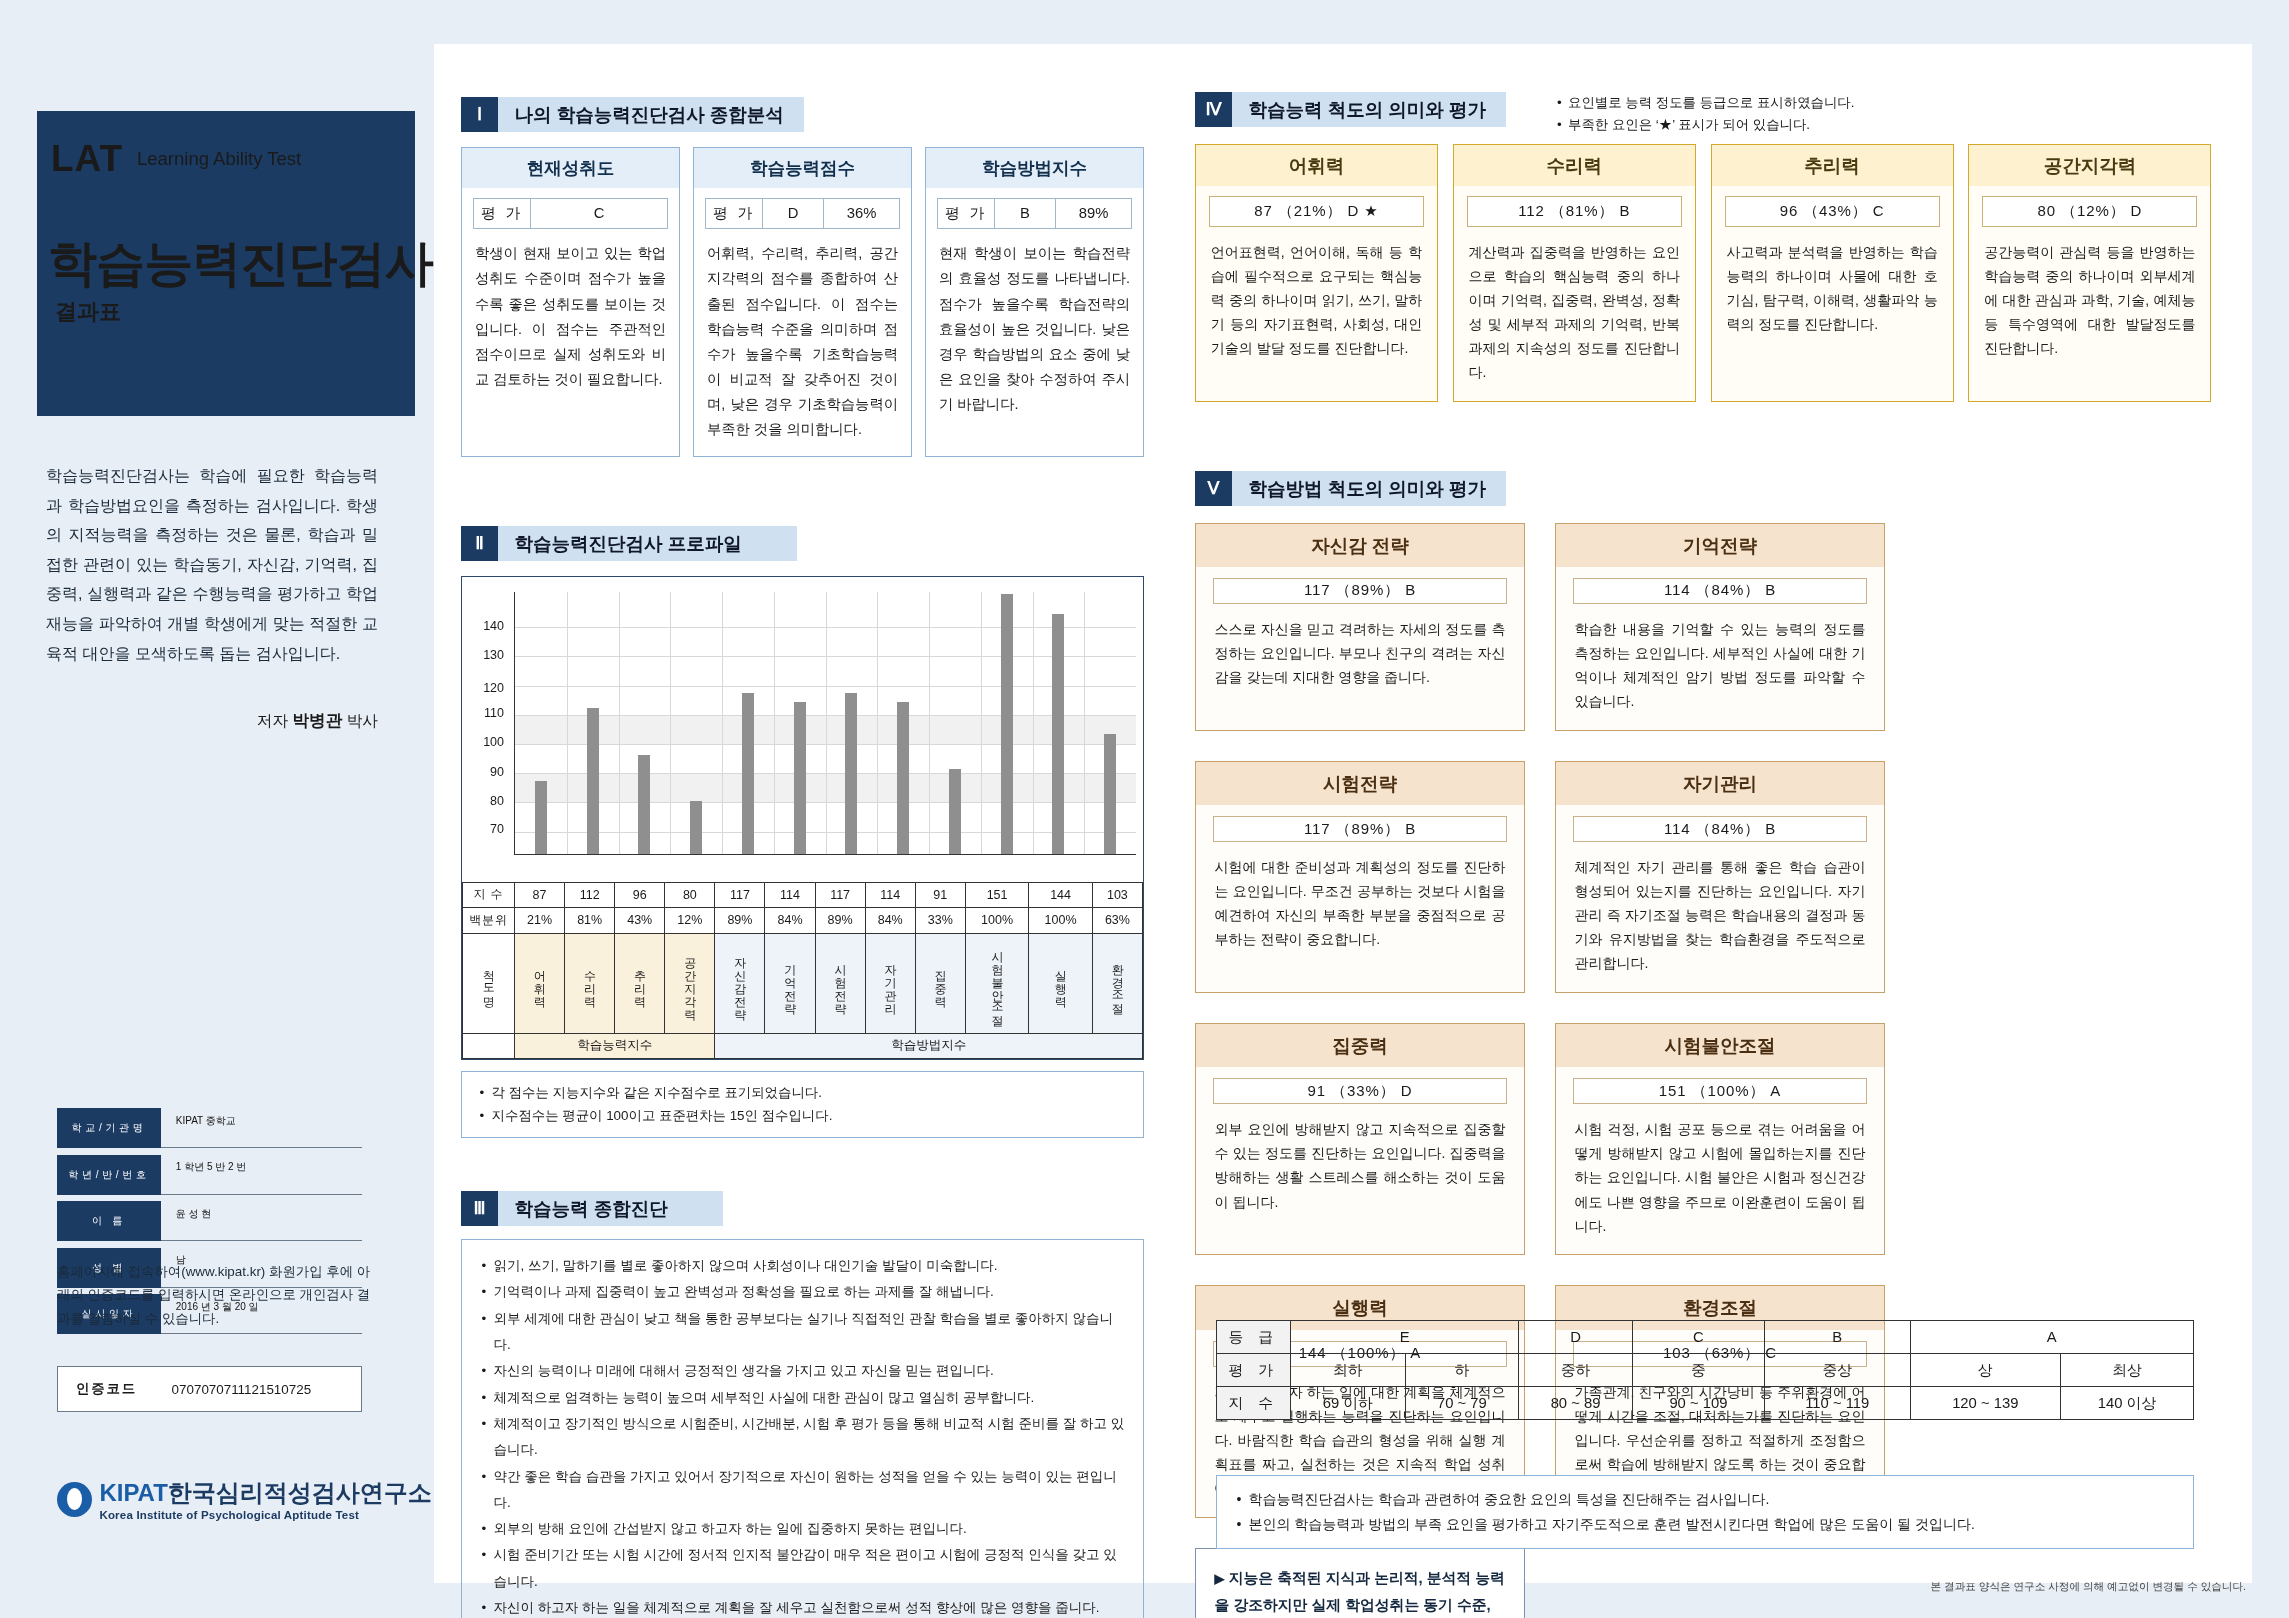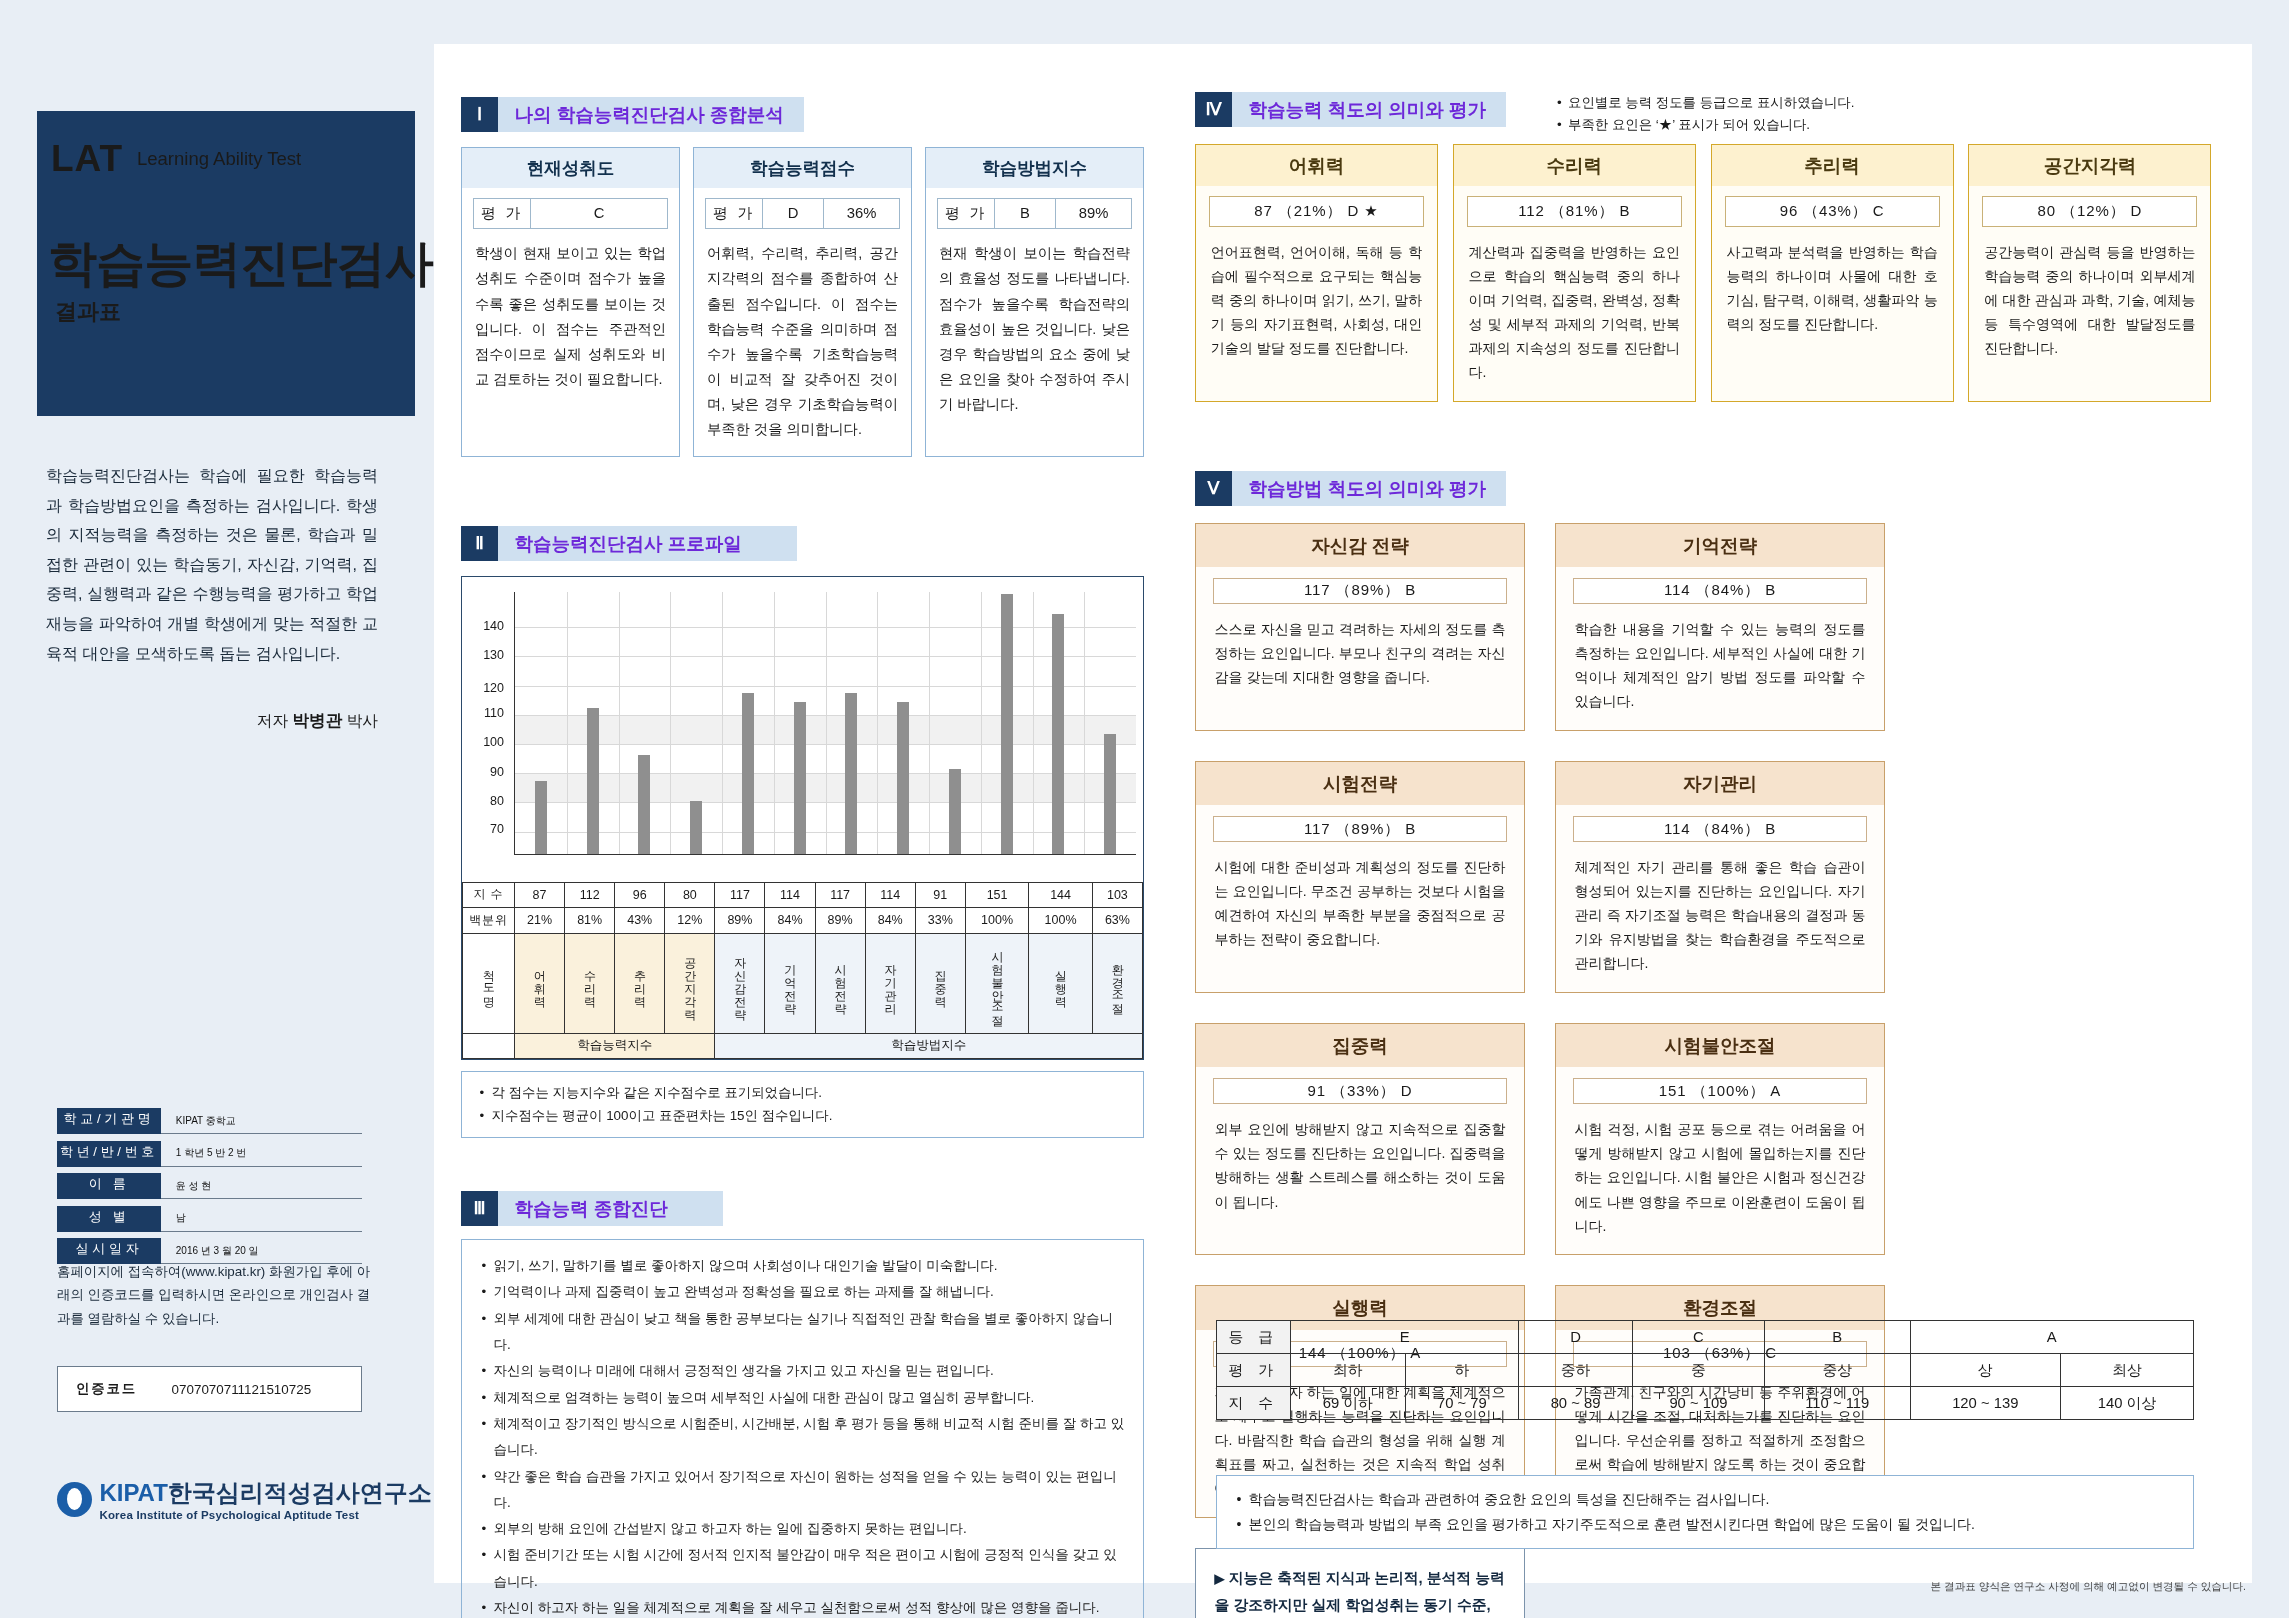--- a/index.html
+++ b/index.html
@@ -71,23 +71,23 @@
   .info-table {
     position: absolute;
     left: 57px; top: 1108px;
     width: 305px;
   }
   .info-row { display: flex; margin-bottom: 6.5px; align-items: stretch; }
   .info-label {
     width: 104px;
     background: #1b3b63;
     color: #fff;
-    font-size: 13px;
+    font-size: 10px;
     text-align: center;
-    padding: 2px 0;
+    padding: 13px 0;
     letter-spacing: 3.7px;
   }
   .info-value {
     flex: 1;
     border-bottom: 0.9px solid #6b7b8c;
     font-size: 10px;
     padding: 5.5px 0 5.5px 14.8px;
     color: #111;
   }
   .homepage-note {
@@ -133,21 +133,21 @@
   
   .sec-head {
     display: flex; align-items: stretch; height: 35px;
   }
   .sec-num {
     width: 37px; background: #1b3b63; color: #fff;
     font-size: 17.5px; font-weight: bold;
     display: flex; align-items: center; justify-content: center;
   }
   .sec-title {
-    background: #cfe0f0; color: #6d28d9;
+    background: #cfe0f0; color: #0f172a;
     font-size: 18.5px; font-weight: bold;
     display: flex; align-items: center;
     padding: 0 20px 0 16.6px;
   }
   .sec-title.wide { padding-right: 55px; }
 
   
   .sec1 { position: absolute; left: 461px; top: 97px; width: 683px; }
   .cards-row { display: flex; gap: 13px; margin-top: 14.8px; }
   .card1 {

